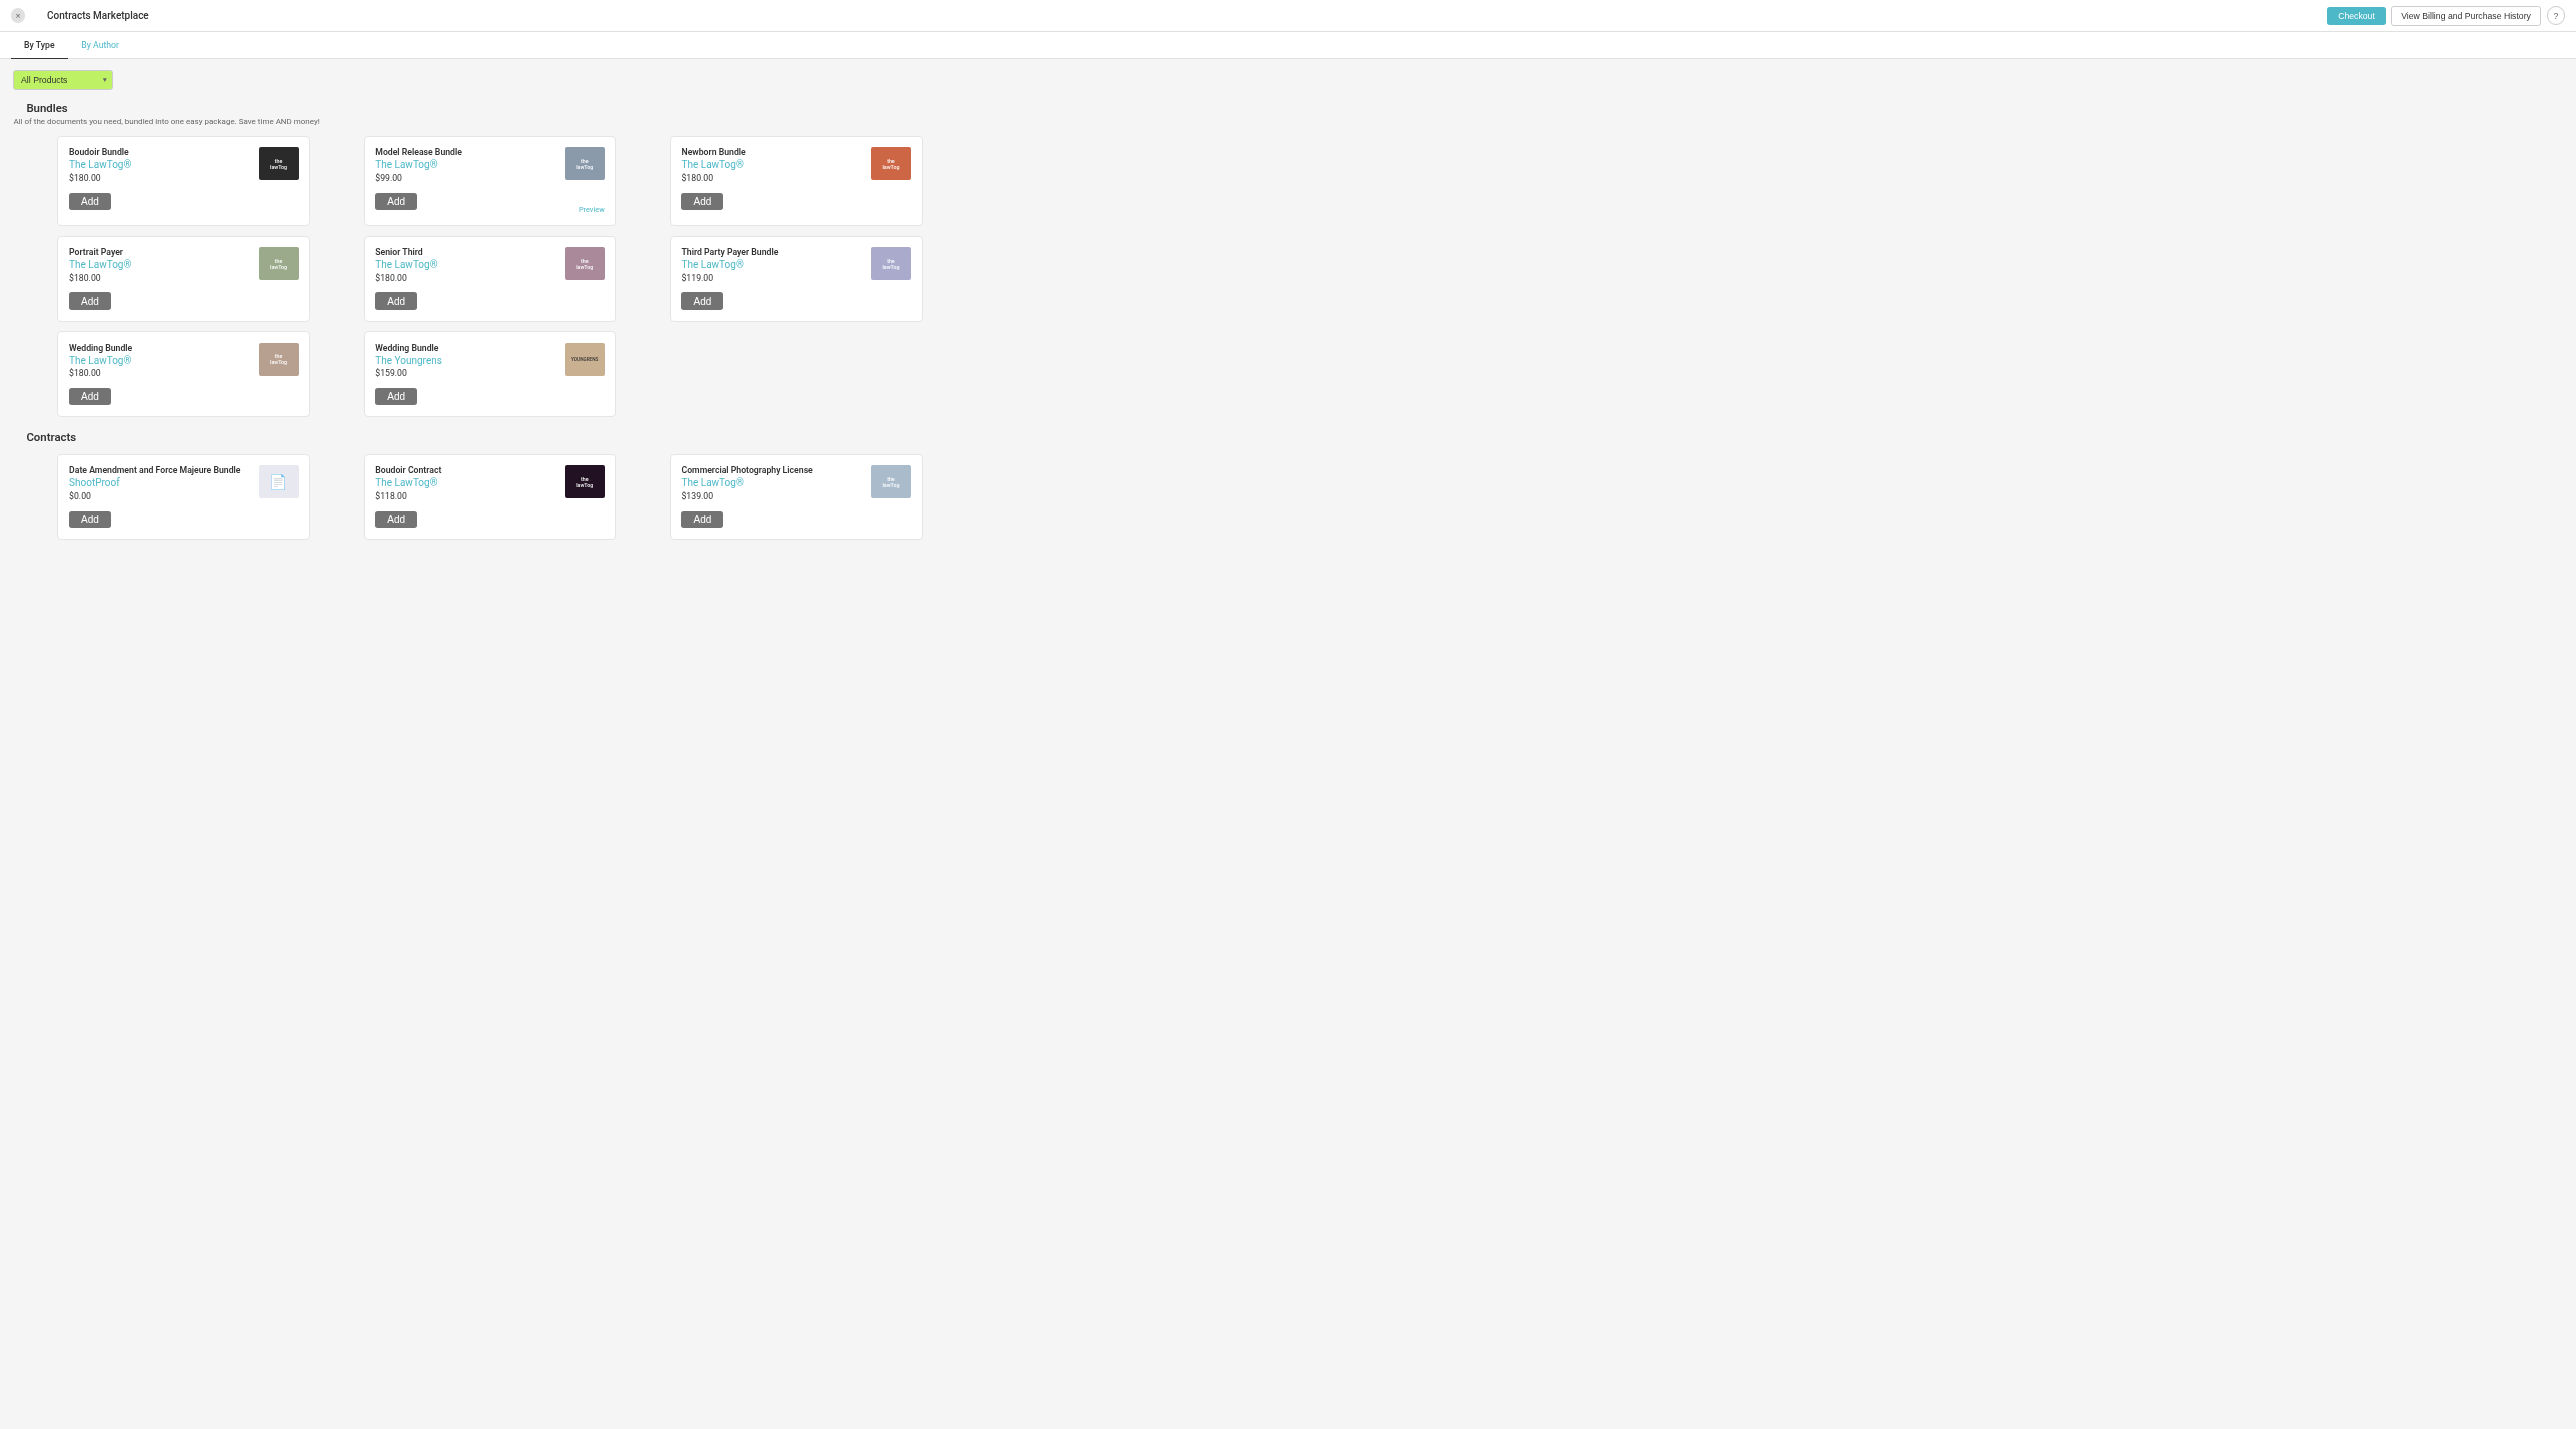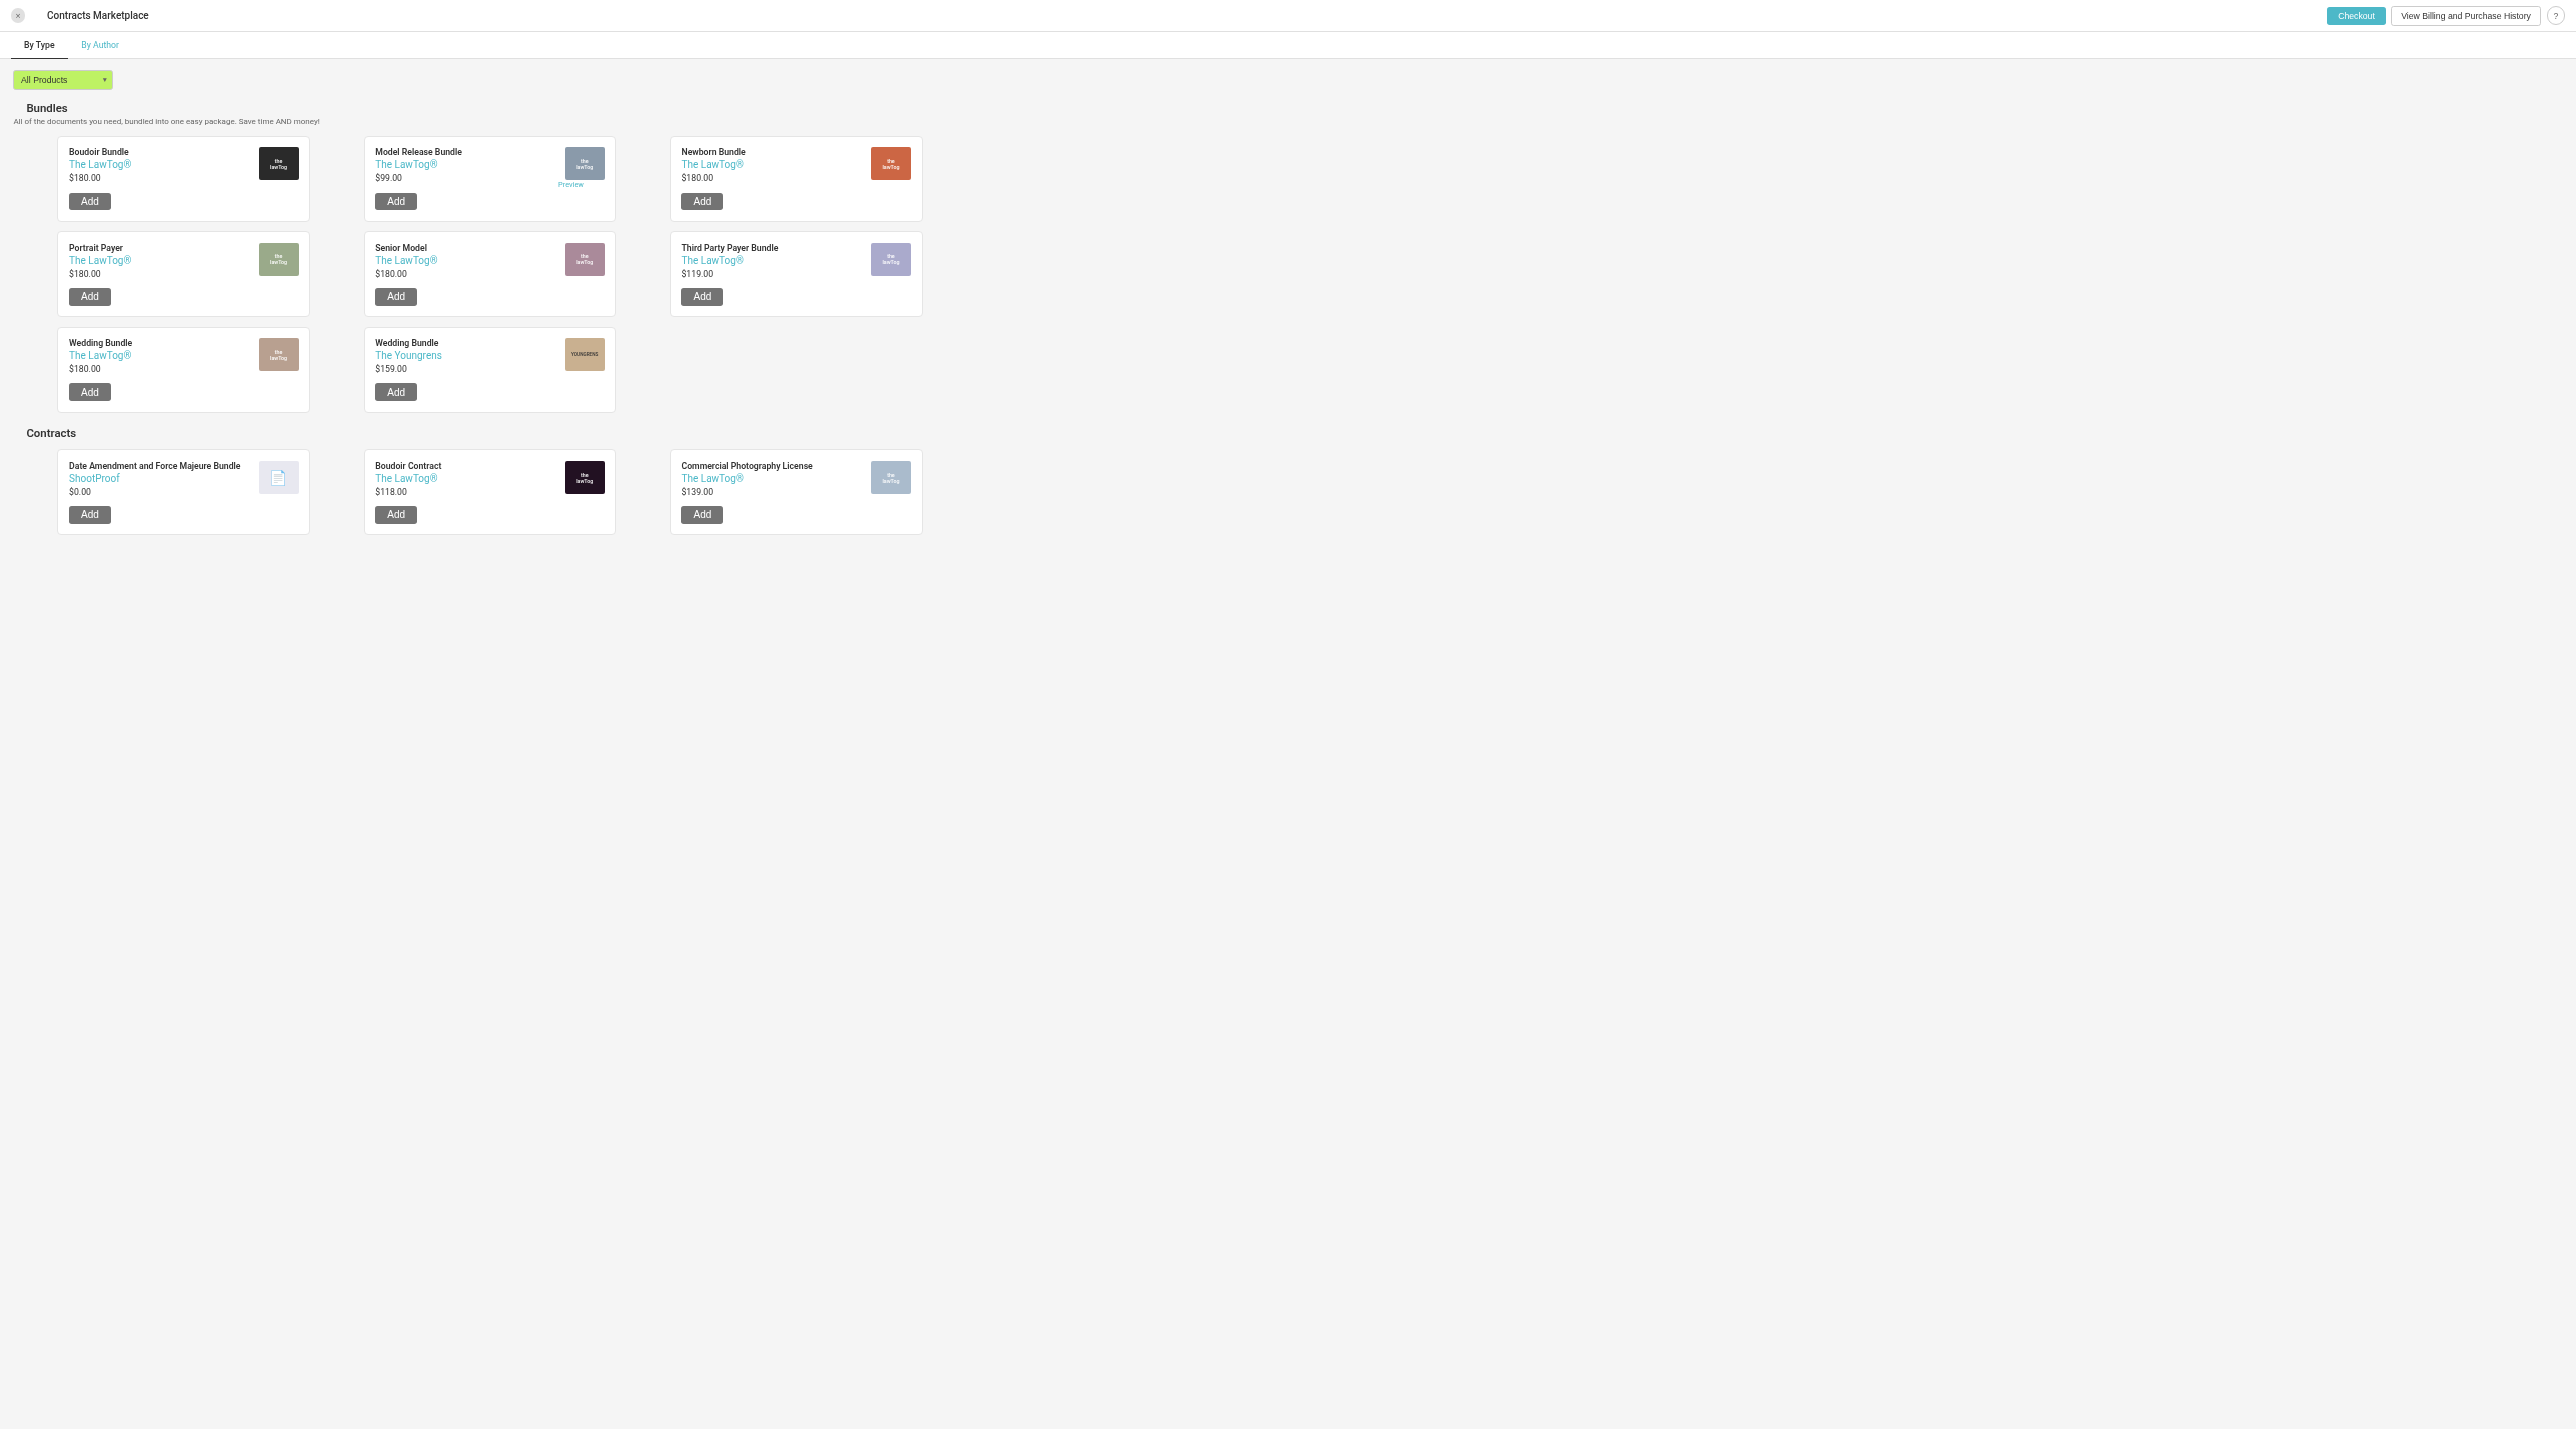--- a/index.html
+++ b/index.html
@@ -301,21 +301,21 @@
       </div>
 
       <div class="card">
         <div class="card-inner">
           <div class="card-info">
             <div class="card-title">Model Release Bundle</div>
             <div class="card-author">The LawTog®</div>
             <div class="card-price">$99.00</div>
             <button class="btn-add">Add</button>
           </div>
-          <div style="display:flex;flex-direction:column;align-items:flex-start;">
+          <div style="display:flex;flex-direction:column;align-items:flex-end;gap:25px;">
             <div class="thumb thumb-model">
               <span class="thumb-logo">the<br>lawTog</span>
             </div>
             <span class="preview-link">Preview</span>
           </div>
         </div>
       </div>
 
       <div class="card">
         <div class="card-inner">
@@ -341,21 +341,21 @@
           </div>
           <div class="thumb thumb-portrait">
             <span class="thumb-logo">the<br>lawTog</span>
           </div>
         </div>
       </div>
 
       <div class="card">
         <div class="card-inner">
           <div class="card-info">
-            <div class="card-title">Senior Model</div>
+            <div class="card-title">Senior Third</div>
             <div class="card-author">The LawTog®</div>
             <div class="card-price">$180.00</div>
             <button class="btn-add">Add</button>
           </div>
           <div class="thumb thumb-senior">
             <span class="thumb-logo">the<br>lawTog</span>
           </div>
         </div>
       </div>
 

